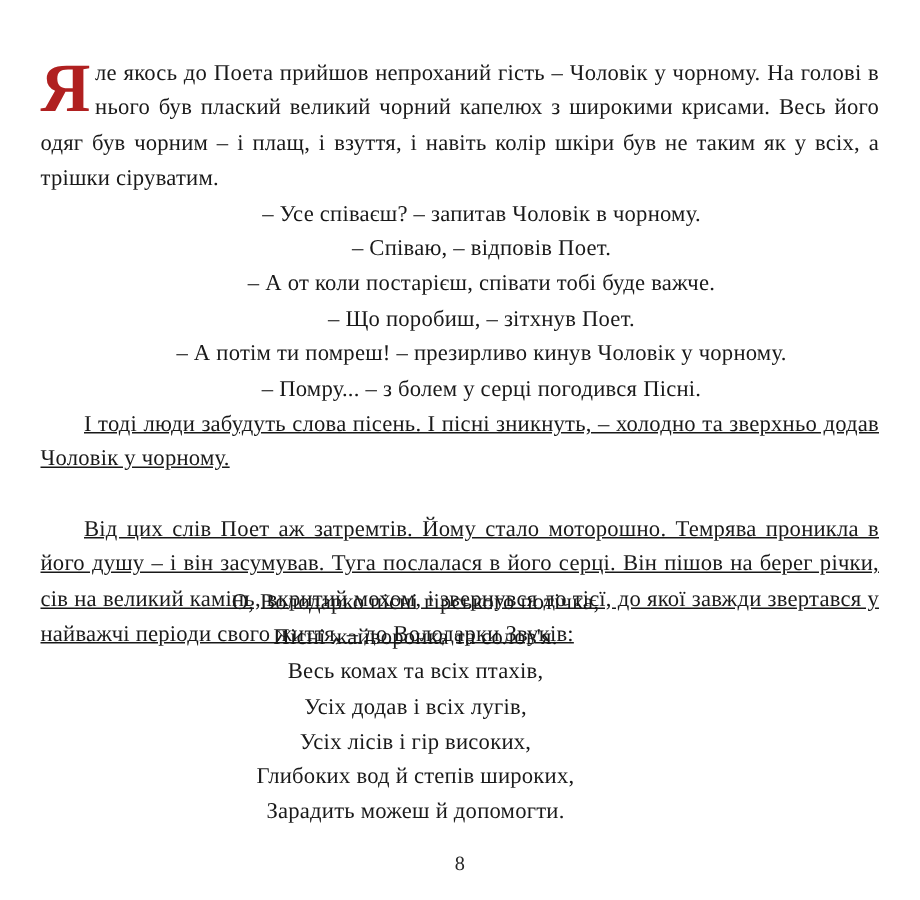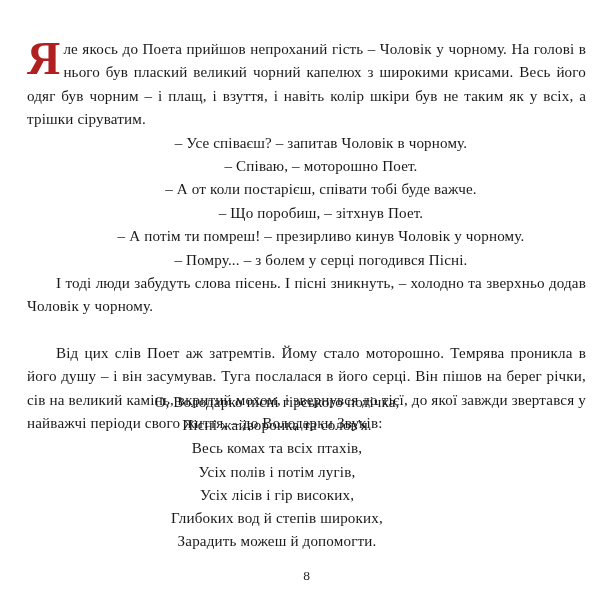--- a/index.html
+++ b/index.html
@@ -66,20 +66,21 @@
     letter-spacing: 0.01em;
   }
 
   p.indent-par {
     margin: 0;
     font-size: 15.1px;
     line-height: 23.4px;
     text-indent: 29px;
     text-align: justify;
     letter-spacing: 0.01em;
+    text-decoration: underline;
   }
 
   .par-gap {
     height: 23px;
   }
 
   
   #poem {
     position: absolute;
     left: 62px;
@@ -109,39 +110,39 @@
 </head>
 <body>
 
 <div id="page">
 
   <div id="content">
 
     <p class="drop-par"><span class="dropcap">Я</span><span>ле якось до Поета прийшов непроханий гість – Чоловік у чорному. На голові в нього був плаский великий чорний капелюх з широкими крисами. Весь його одяг був чорним – і плащ, і взуття, і навіть колір шкіри був не таким як у всіх, а трішки сіруватим.</span></p>
 
     <p class="dialogue">– Усе співаєш? – запитав Чоловік в чорному.</p>
-    <p class="dialogue">– Співаю, – моторошно Поет.</p>
+    <p class="dialogue">– Співаю, – відповів Поет.</p>
     <p class="dialogue">– А от коли постарієш, співати тобі буде важче.</p>
     <p class="dialogue">– Що поробиш, – зітхнув Поет.</p>
     <p class="dialogue">– А потім ти помреш! – презирливо кинув Чоловік у чорному.</p>
     <p class="dialogue">– Помру... – з болем у серці погодився Пісні.</p>
 
     <p class="indent-par">І тоді люди забудуть слова пісень. І пісні зникнуть, – холодно та зверхньо додав Чоловік у чорному.</p>
 
     <div class="par-gap"></div>
 
     <p class="indent-par">Від цих слів Поет аж затремтів. Йому стало моторошно. Темрява проникла в його душу – і він засумував. Туга послалася в його серці. Він пішов на берег річки, сів на великий камінь, вкритий мохом, і звернувся до тієї, до якої завжди звертався у найважчі періоди свого життя, – до Володарки Звуків:</p>
 
   </div>
 
   <div id="poem">
     <div class="verse-line">О, Володарко пісні гірського потічка,</div>
     <div class="verse-line">Пісні жайворонка та солов'я.</div>
     <div class="verse-line">Весь комах та всіх птахів,</div>
-    <div class="verse-line">Усіх полів і потім лугів,</div>
+    <div class="verse-line">Усіх додав і всіх лугів,</div>
     <div class="verse-line">Усіх лісів і гір високих,</div>
     <div class="verse-line">Глибоких вод й степів широких,</div>
     <div class="verse-line">Зарадить можеш й допомогти.</div>
   </div>
 
   <div id="folio">8</div>
 
 </div>
 
 </body></html>

